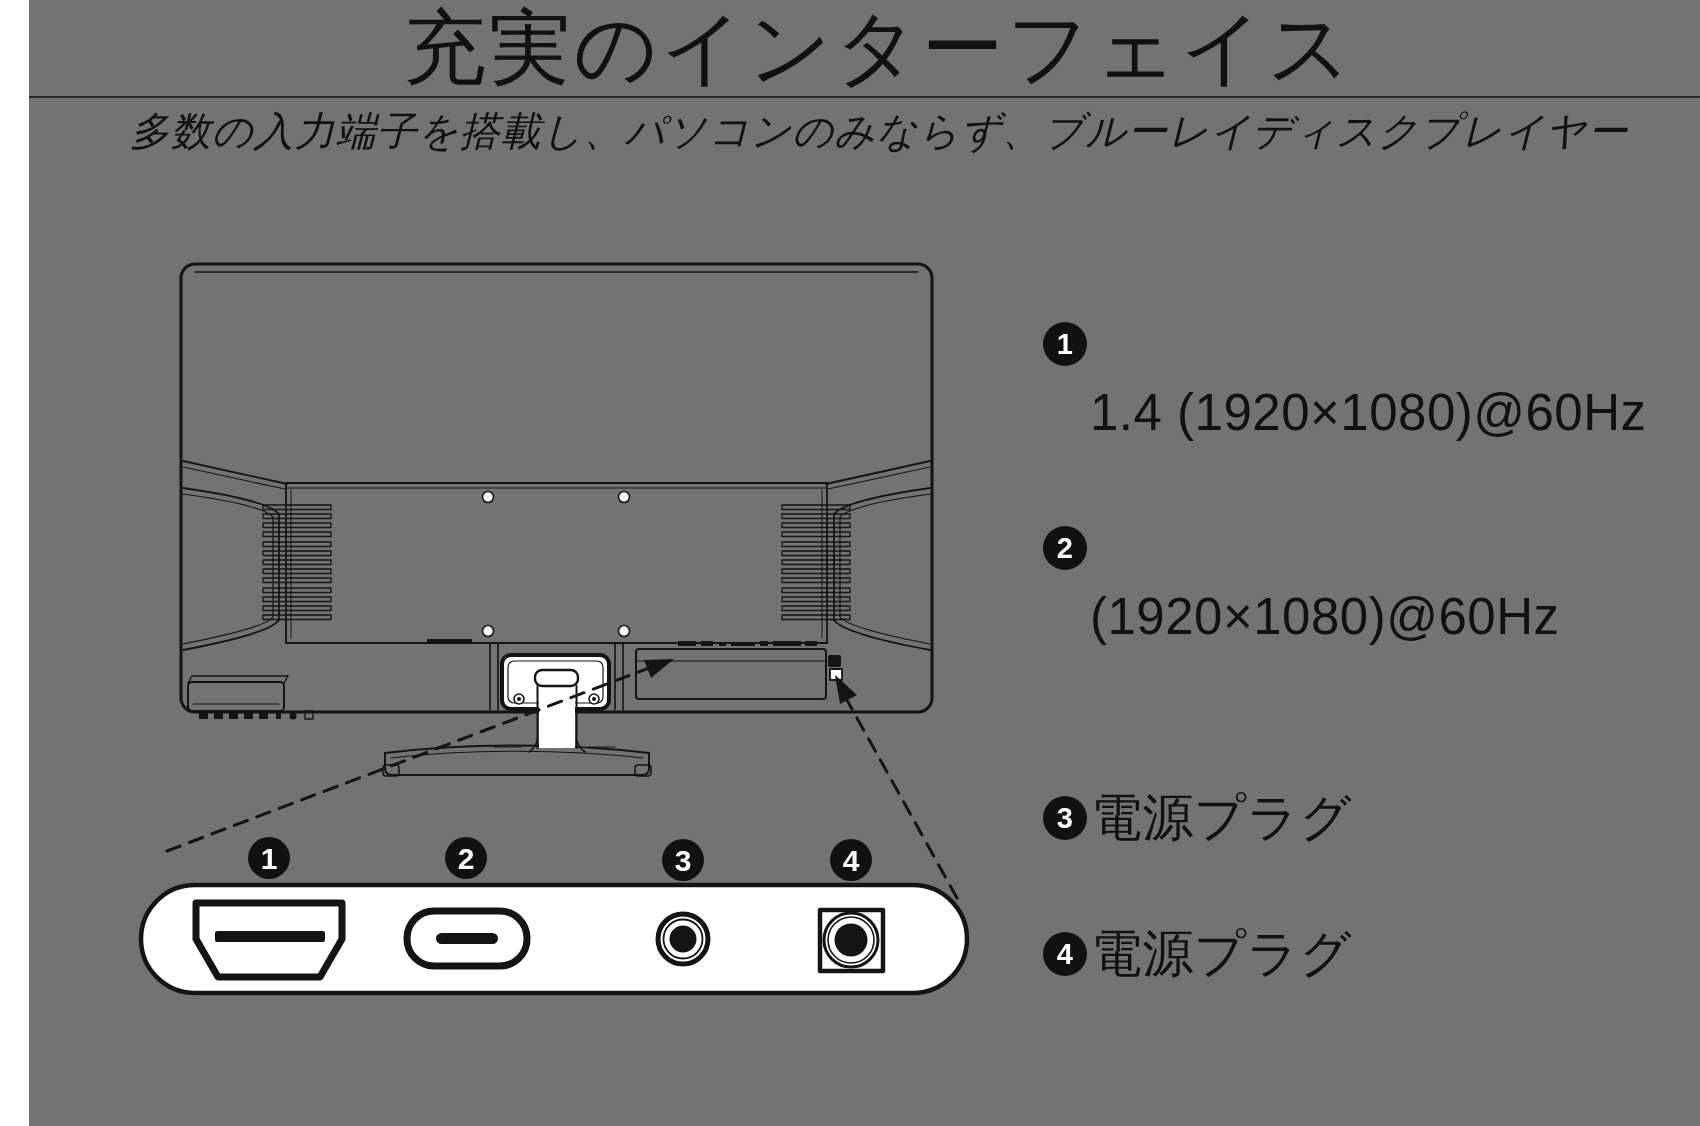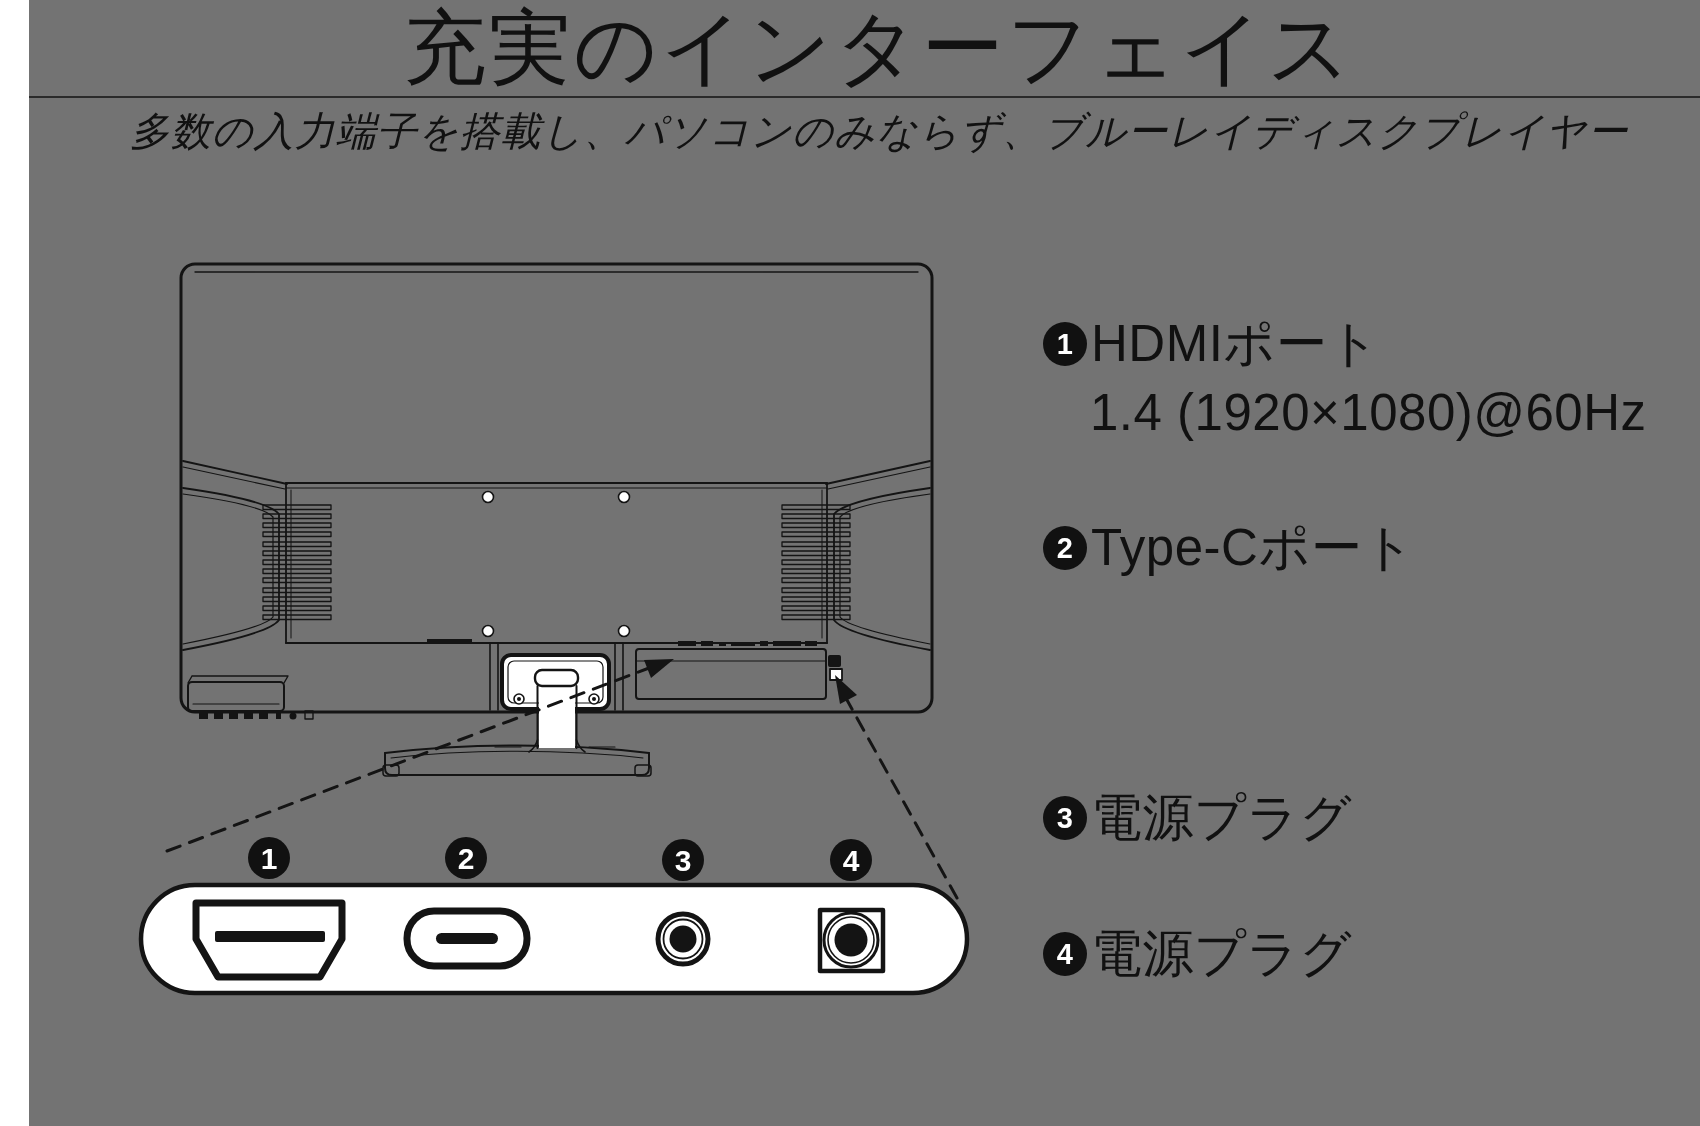--- a/index.html
+++ b/index.html
@@ -203,30 +203,29 @@
       <text class="badge-num" x="654" y="871" text-anchor="middle">3</text>
       <text class="badge-num" x="822" y="871" text-anchor="middle">4</text>
     </g>
   </svg>
 
   <div class="legend">
 
     <div class="legend-item" style="top:310px">
       <div class="legend-line">
         <span class="num-badge">1</span>
-        <span>HDMIポート</span>
       </div>
       <div class="legend-line rest">1.4 (1920×1080)@60Hz</div>
     </div>
 
     <div class="legend-item" style="top:514px">
       <div class="legend-line">
         <span class="num-badge">2</span>
-        <span>Type-Cポート</span>
-      </div>
+      </div>
+      <div class="legend-line rest">(1920×1080)@60Hz</div>
     </div>
 
     <div class="legend-item" style="top:784px">
       <div class="legend-line">
         <span class="num-badge">3</span>
         <span>電源プラグ</span>
       </div>
     </div>
 
     <div class="legend-item" style="top:920px">

